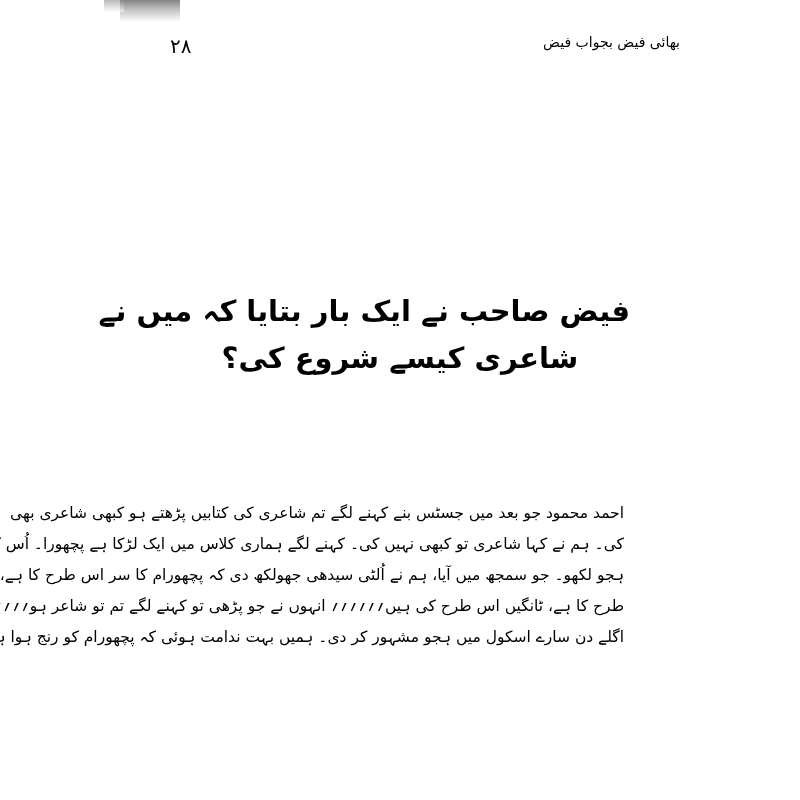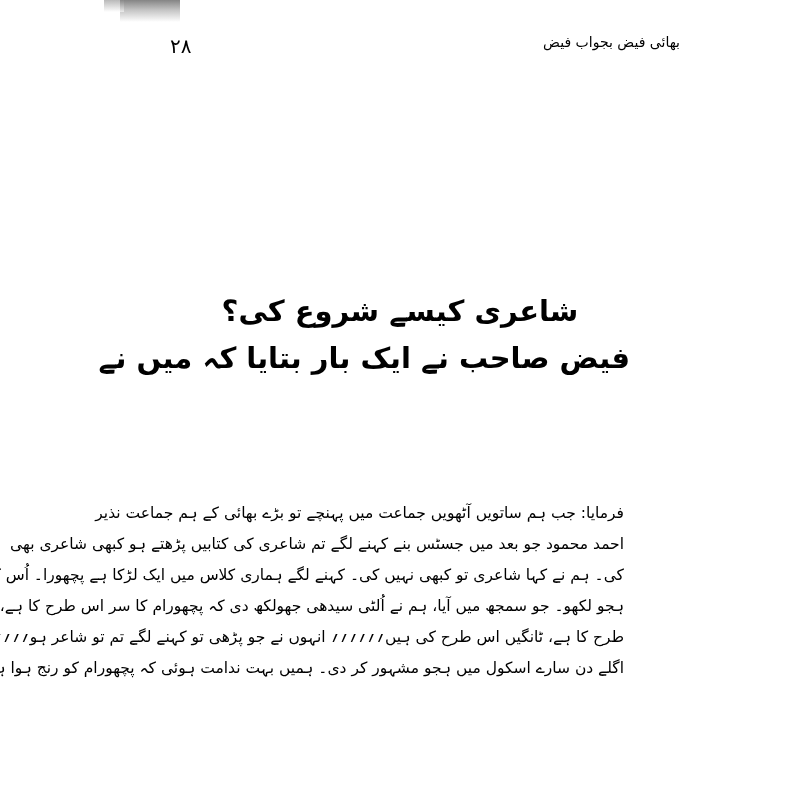--- a/index.html
+++ b/index.html
@@ -114,26 +114,25 @@
 
   <div class="scan-edge"></div>
   <div class="scan-edge-2"></div>
 
   <div class="header">
     <div class="header-title">بھائی فیض بجواب فیض</div>
     <div class="folio">۲۸</div>
   </div>
 
   <div class="chapter-title">
+    <div class="line l1">فیض صاحب نے ایک بار بتایا کہ میں نے</div>
     <div class="line l2">شاعری کیسے شروع کی؟</div>
-    <div class="line l1">فیض صاحب نے ایک بار بتایا کہ میں نے</div>
   </div>
 
   <div class="body-block">
-    <div class="line-row">فرمایا:  جب ہم ساتویں آٹھویں جماعت میں پہنچے تو بڑے بھائی کے ہم جماعت نذیر</div>
     <div class="line-row">احمد محمود جو بعد میں جسٹس بنے کہنے لگے تم شاعری کی کتابیں پڑھتے ہو کبھی شاعری بھی</div>
     <div class="line-row">کی۔ ہم نے کہا شاعری تو کبھی نہیں کی۔ کہنے لگے ہماری کلاس میں ایک لڑکا ہے پچھورا۔ اُس کی</div>
     <div class="line-row">ہجو لکھو۔ جو سمجھ میں آیا، ہم نے اُلٹی سیدھی جھولکھ دی کہ پچھورام کا سر اس طرح کا ہے، پیٹ اس</div>
     <div class="line-row">طرح کا ہے، ٹانگیں اس طرح کی ہیں؍؍؍؍؍؍ انہوں نے جو پڑھی تو کہنے لگے تم تو شاعر ہو؍؍؍؍</div>
     <div class="line-row">اگلے دن سارے اسکول میں ہجو مشہور کر دی۔ ہمیں بہت ندامت ہوئی کہ پچھورام کو رنج ہوا ہوگا۔</div>
   </div>
 
 </div>
 
 </body></html>

